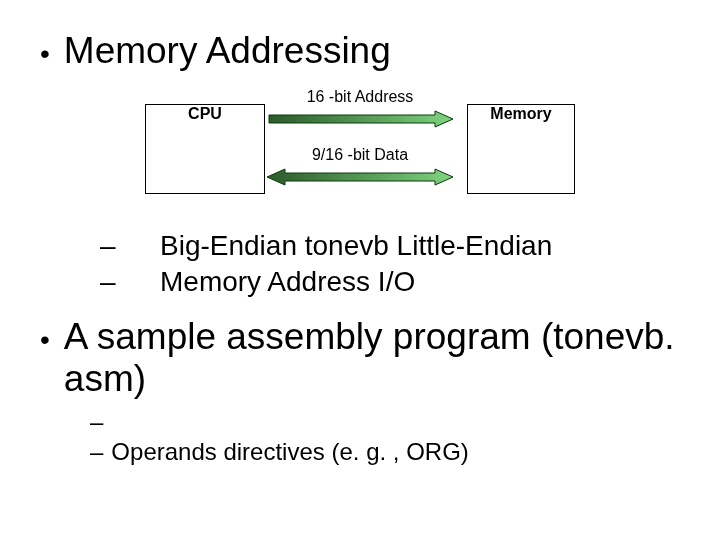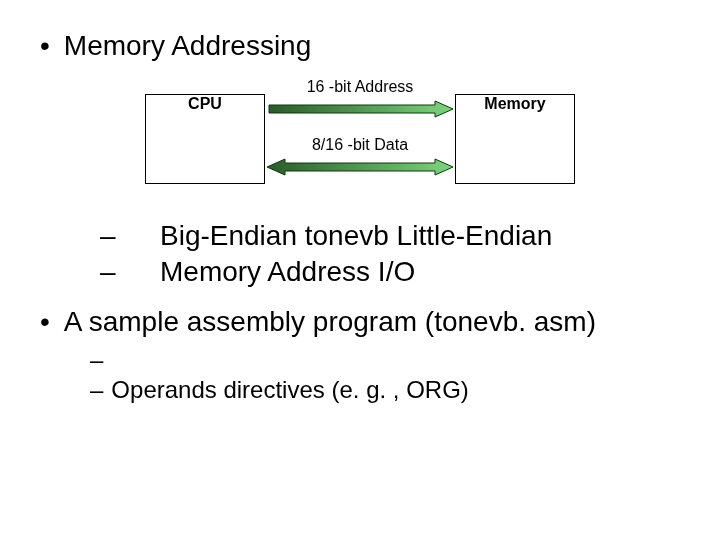--- a/index.html
+++ b/index.html
@@ -1,24 +1,24 @@
 <!DOCTYPE html>
 <html><head>
 <meta charset="utf-8">
 <style>
   * { box-sizing: border-box; margin: 0; padding: 0; }
   html, body { width: 720px; height: 540px; background: #fff; font-family: Arial, Helvetica, sans-serif; color: #000; }
   .slide { position: relative; width: 720px; height: 540px; padding: 30px 40px; }
   .bullet-row { display: flex; align-items: baseline; }
   .bullet1 { font-size: 28px; margin-right: 14px; line-height: 1; }
-  .bullet1-text { font-size: 28px; }
+  .bullet1-text { font-size: 37px; }
   .diagram { position: relative; width: 430px; height: 120px; margin: 20px auto 18px auto; }
   .box { position: absolute; border: 1.5px solid #000; background: #fff; display: flex; align-items: flex-start; justify-content: center; font-size: 16px; font-weight: bold; }
   .cpu-box { left: 0; top: 12px; width: 120px; height: 90px; }
-  .mem-box { right: 0; top: 12px; width: 120px; height: 90px; }
+  .mem-box { right: 0; top: 12px; width: 108px; height: 90px; }
   .mid-label { position: absolute; font-size: 16px; font-weight: normal; text-align: center; width: 190px; left: 120px; }
   .addr-label { top: -4px; }
   .data-label { top: 54px; }
   .arrow-svg { position: absolute; left: 120px; width: 190px; }
   .addr-arrow { top: 18px; height: 18px; }
   .data-arrow { top: 76px; height: 18px; }
   .sub-list { margin: 10px 0 18px 60px; }
   .sub-row { display: flex; align-items: baseline; margin-bottom: 4px; }
   .dash { font-size: 28px; width: 60px; }
   .sub-text { font-size: 28px; }
@@ -47,21 +47,21 @@
     <div class="mid-label addr-label">16 -bit Address</div>
     <svg class="arrow-svg addr-arrow" viewBox="0 0 190 18">
       <defs>
         <linearGradient id="g1" x1="0" y1="0" x2="1" y2="0">
           <stop offset="0%" stop-color="#2a5a2a"></stop>
           <stop offset="100%" stop-color="#7fd47f"></stop>
         </linearGradient>
       </defs>
       <polygon points="4,5 170,5 170,1 188,9 170,17 170,13 4,13" fill="url(#g1)" stroke="#0a3a0a" stroke-width="1"></polygon>
     </svg>
-    <div class="mid-label data-label">8/16 -bit Data</div>
+    <div class="mid-label data-label">9/16 -bit Data</div>
     <svg class="arrow-svg data-arrow" viewBox="0 0 190 18">
       <defs>
         <linearGradient id="g2" x1="0" y1="0" x2="1" y2="0">
           <stop offset="0%" stop-color="#2a5a2a"></stop>
           <stop offset="100%" stop-color="#7fd47f"></stop>
         </linearGradient>
       </defs>
       <polygon points="2,9 20,1 20,5 170,5 170,1 188,9 170,17 170,13 20,13 20,17" fill="url(#g2)" stroke="#0a3a0a" stroke-width="1"></polygon>
     </svg>
   </div>

